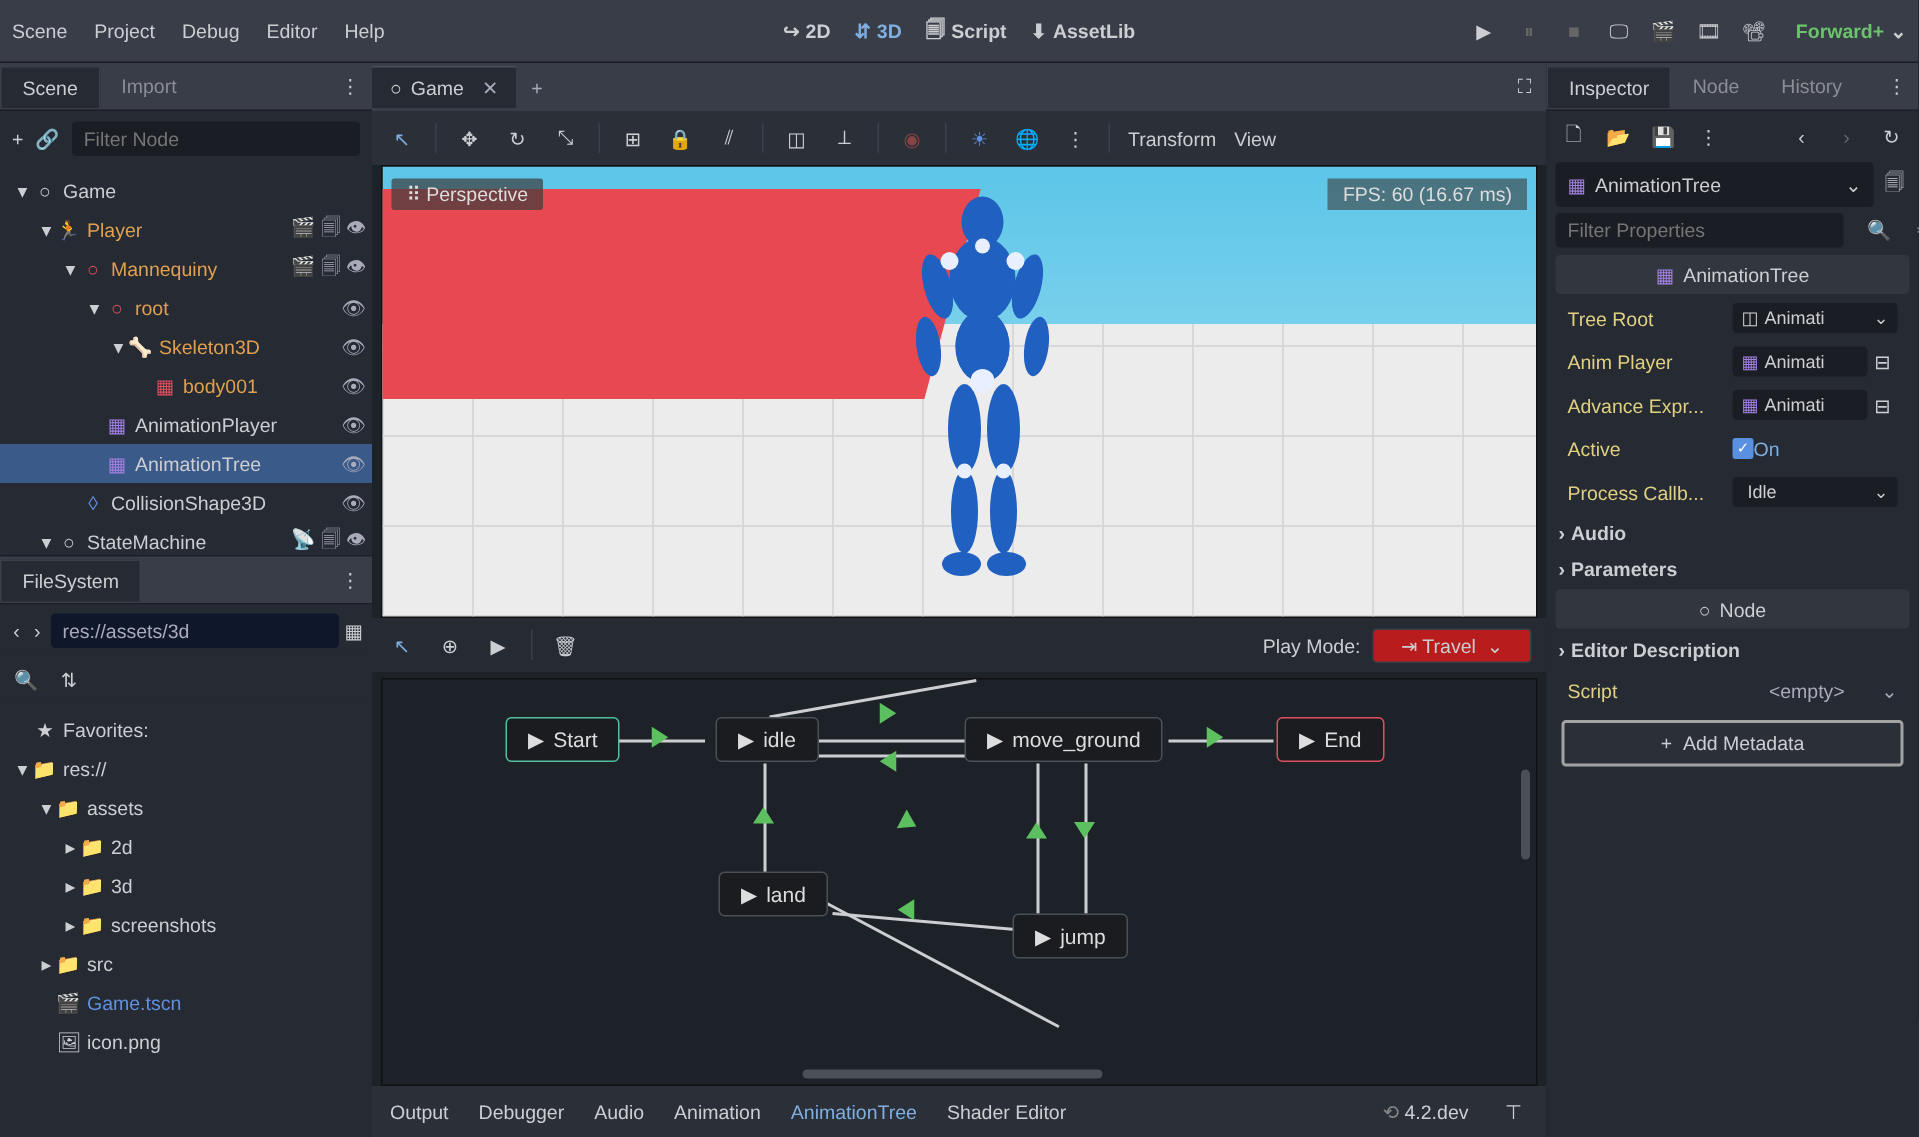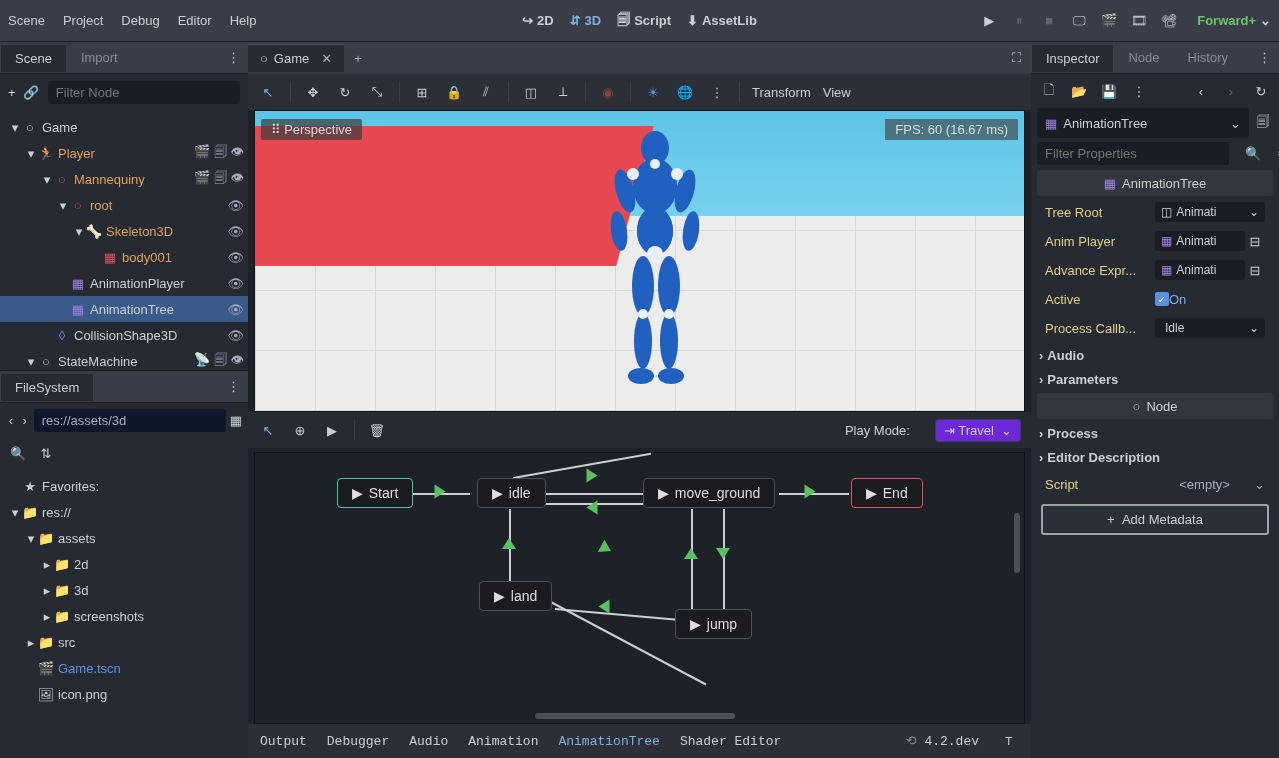--- a/index.html
+++ b/index.html
@@ -46,30 +46,30 @@
 .viewport .persp { position: absolute; top: 8px; left: 6px; background: rgba(60,60,60,0.7); color: #ddd; padding: 3px 10px; border-radius: 2px; font-size: 13px; }
 .viewport .fps { position: absolute; top: 8px; right: 6px; background: rgba(60,60,60,0.6); color: #ddd; padding: 3px 10px; font-size: 13px; }
 .red-block { position: absolute; left: -50px; top: 15px; width: 430px; height: 140px; background: #e84850; transform: skewX(-15deg); }
 .floor-grid { position: absolute; bottom: 0; left: 0; right: 0; height: 65%; background-image: repeating-linear-gradient(90deg, #d8d8d8 0, #d8d8d8 1px, transparent 1px, transparent 60px), repeating-linear-gradient(0deg, #d8d8d8 0, #d8d8d8 1px, transparent 1px, transparent 60px); background-color: #ececec; }
 .mannequin { position: absolute; left: 340px; top: 15px; width: 120px; height: 275px; }
 .mannequin svg { width: 100%; height: 100%; }
 .path-row { height: 34px; display: flex; align-items: center; gap: 8px; padding: 0 10px; }
 .path-row .root-chip { background: #1a1d23; color: #80aee0; padding: 3px 10px; border-radius: 3px; }
 .anim-toolbar { height: 36px; background: #252a33; display: flex; align-items: center; gap: 12px; padding: 0 10px; }
 .playmode { margin-left: auto; display: flex; align-items: center; gap: 8px; }
-.playmode select, .select-like { background: #6d28d9; border: 1px solid #3a3f48; color: #cdced2; padding: 3px 8px; border-radius: 3px; font-size: 13px; margin-left: 17px; }
+.playmode select, .select-like { background: #b91c1c; border: 1px solid #3a3f48; color: #cdced2; padding: 3px 18px; border-radius: 3px; font-size: 13px; }
 .graph { flex: 1; background: #1d2229; position: relative; margin: 4px 6px 0 6px; border: 1px solid #111; height: 198px; }
 .graph-node { position: absolute; background: #1a1c20; border: 1px solid #4a4f58; border-radius: 4px; padding: 6px 14px; display: flex; align-items: center; gap: 6px; font-size: 14px; color: #ddd; }
 .graph-node.start { border-color: #50c0a0; }
 .graph-node.end { border-color: #e05060; }
 .arrow { position: absolute; width: 0; height: 0; border-left: 7px solid transparent; border-right: 7px solid transparent; border-bottom: 11px solid #5dc060; }
 .line { position: absolute; background: #cdced2; height: 2px; }
 .line-v { position: absolute; background: #cdced2; width: 2px; }
 .bottom-tabs { height: 34px; background: #2a2f38; display: flex; align-items: center; gap: 20px; padding: 0 12px; }
-.bottom-tabs span { cursor: pointer; color: #cdced2; font-family: Liberation Mono, monospace; }
+.bottom-tabs span { cursor: pointer; color: #cdced2; }
 .bottom-tabs .active { color: #80aee0; }
 .bottom-tabs .version { margin-left: auto; color: #888; }
 .insp-toolbar { height: 34px; display: flex; align-items: center; gap: 10px; padding: 0 8px; }
 .insp-toolbar .spacer { flex: 1; }
 .insp-resource { height: 30px; background: #1a1d23; margin: 0 6px 4px 30px; border-radius: 3px; display: flex; align-items: center; gap: 6px; padding: 0 8px; }
 .insp-filter { height: 30px; display: flex; align-items: center; padding: 0 6px; gap: 16px; }
 .section-header { background: #32373f; height: 26px; display: flex; align-items: center; justify-content: center; gap: 6px; margin: 2px 6px; border-radius: 3px; }
 .prop-row { display: flex; align-items: center; height: 28px; padding: 0 8px; margin: 1px 6px; }
 .prop-row .pname { width: 110px; color: #e0d080; font-size: 13px; }
 .prop-row .pval { flex: 1; background: #1a1d23; border-radius: 3px; padding: 3px 6px; font-size: 12px; display: flex; align-items: center; gap: 4px; }
@@ -445,21 +445,20 @@
       </div>
     <div id="insp-folds">
         <div class="fold-row">Audio</div>
         <div class="fold-row">Parameters</div>
       </div>
     <div class="section-header">
       <span>○</span>
         <span>Node</span>
     </div>
     <div id="insp-folds2">
-        <div class="fold-row">Process</div>
         <div class="fold-row">Editor Description</div>
       </div>
     <div class="prop-row">
       <span class="pname">Script</span>
       <span style="flex:1;text-align:center;color:#aab">&lt;empty&gt;</span>
       <span style="color:#aab">⌄</span>
     </div>
     <div class="add-meta">+ &nbsp;<span>Add Metadata</span></div>
   </div>
 </div>

